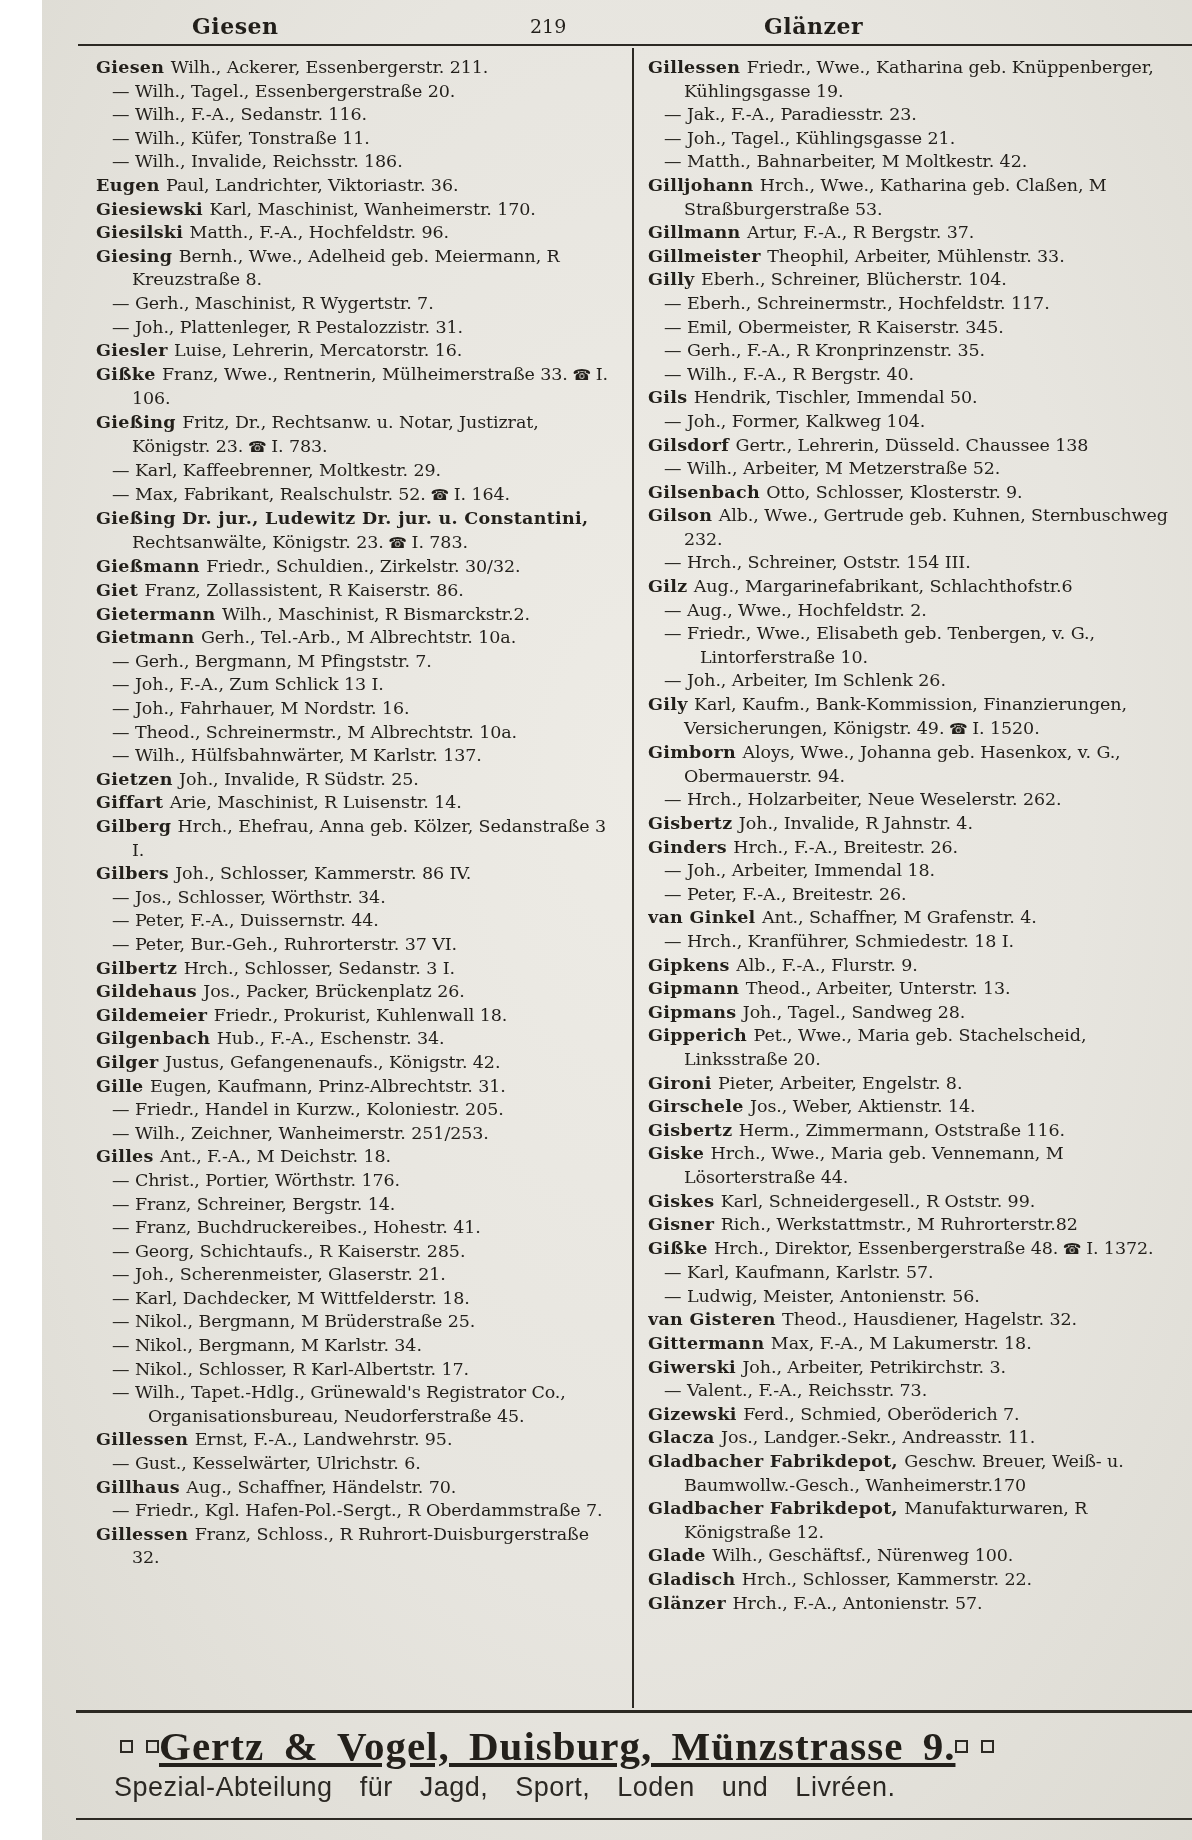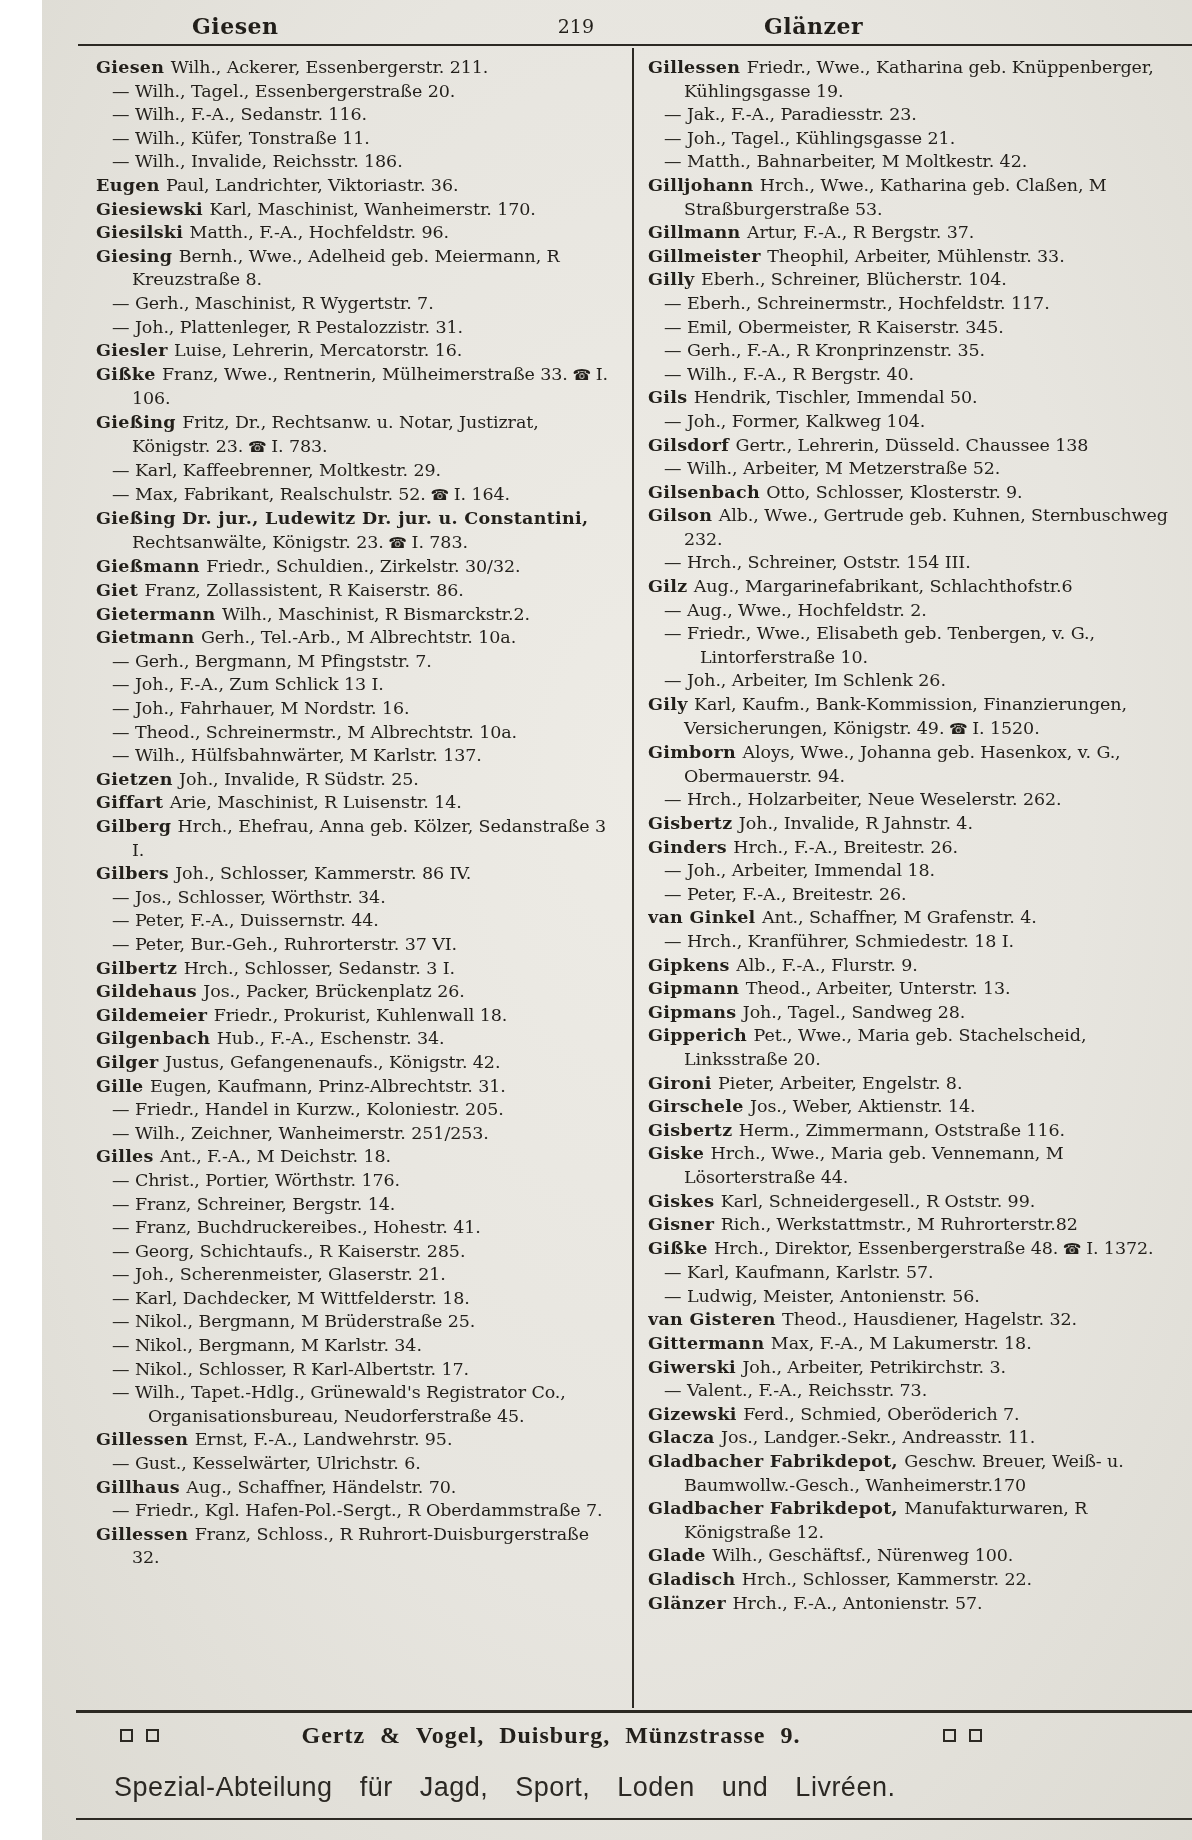--- a/index.html
+++ b/index.html
@@ -16,21 +16,21 @@
   }
   .rule { position:absolute; background:#2c2923; }
   .rule-header { top:44px; left:36px; width:1120px; height:2px; }
   .rule-divider { top:48px; left:590px; width:2px; height:1660px; }
   .rule-footer-top { top:1710px; left:34px; width:1124px; height:3px; }
   .rule-footer-bottom { top:1818px; left:34px; width:1124px; height:2px; }
 
   .catchword { position:absolute; top:13px; font-size:22px; font-weight:bold; letter-spacing:0.5px; }
   .catchword-left { left:150px; }
   .catchword-right { left:722px; }
-  .page-num { position:absolute; top:15px; left:488px; width:64px; text-align:right; font-size:19px; }
+  .page-num { position:absolute; top:15px; left:488px; width:64px; text-align:left; font-size:19px; }
 
   .col {
     position:absolute; top:56px; font-size:17.5px; line-height:23.6px;
     letter-spacing:-0.1px; overflow:hidden; height:1650px;
   }
   .col-left  { left:54px;  width:524px; }
   .col-right { left:606px; width:542px; }
 
   .entry { padding-left:36px; text-indent:-36px; }
   .entry.dash { padding-left:52px; }
@@ -39,22 +39,22 @@
   .tel-icon { font-family:"DejaVu Sans", sans-serif; font-size:15px; }
 
   .footer-line1 {
     position:absolute; top:1722px; left:78px; width:862px;
     display:flex; align-items:center; justify-content:space-between;
   }
   .ornament-group { display:flex; gap:13px; }
   .ornament { width:13px; height:13px; border:2.5px solid #2c2923; background:transparent; }
   .footer-title {
     font-family:"Liberation Serif", serif;
-    font-size:24px; font-weight:bold; letter-spacing:1px; word-spacing:8px;
-    color:#23201b; white-space:nowrap;
+    font-size:41px; font-weight:bold; letter-spacing:1px; word-spacing:8px;
+    color:#23201b; white-space:nowrap;text-decoration:underline;
   }
   .footer-sub {
     position:absolute; top:1772px; left:72px; width:900px;
     font-family:"Liberation Sans", sans-serif;
     font-size:27px; letter-spacing:0.5px; word-spacing:19px;
     color:#2b2823; white-space:nowrap;
   }
 </style>
 </head>
 <body>

